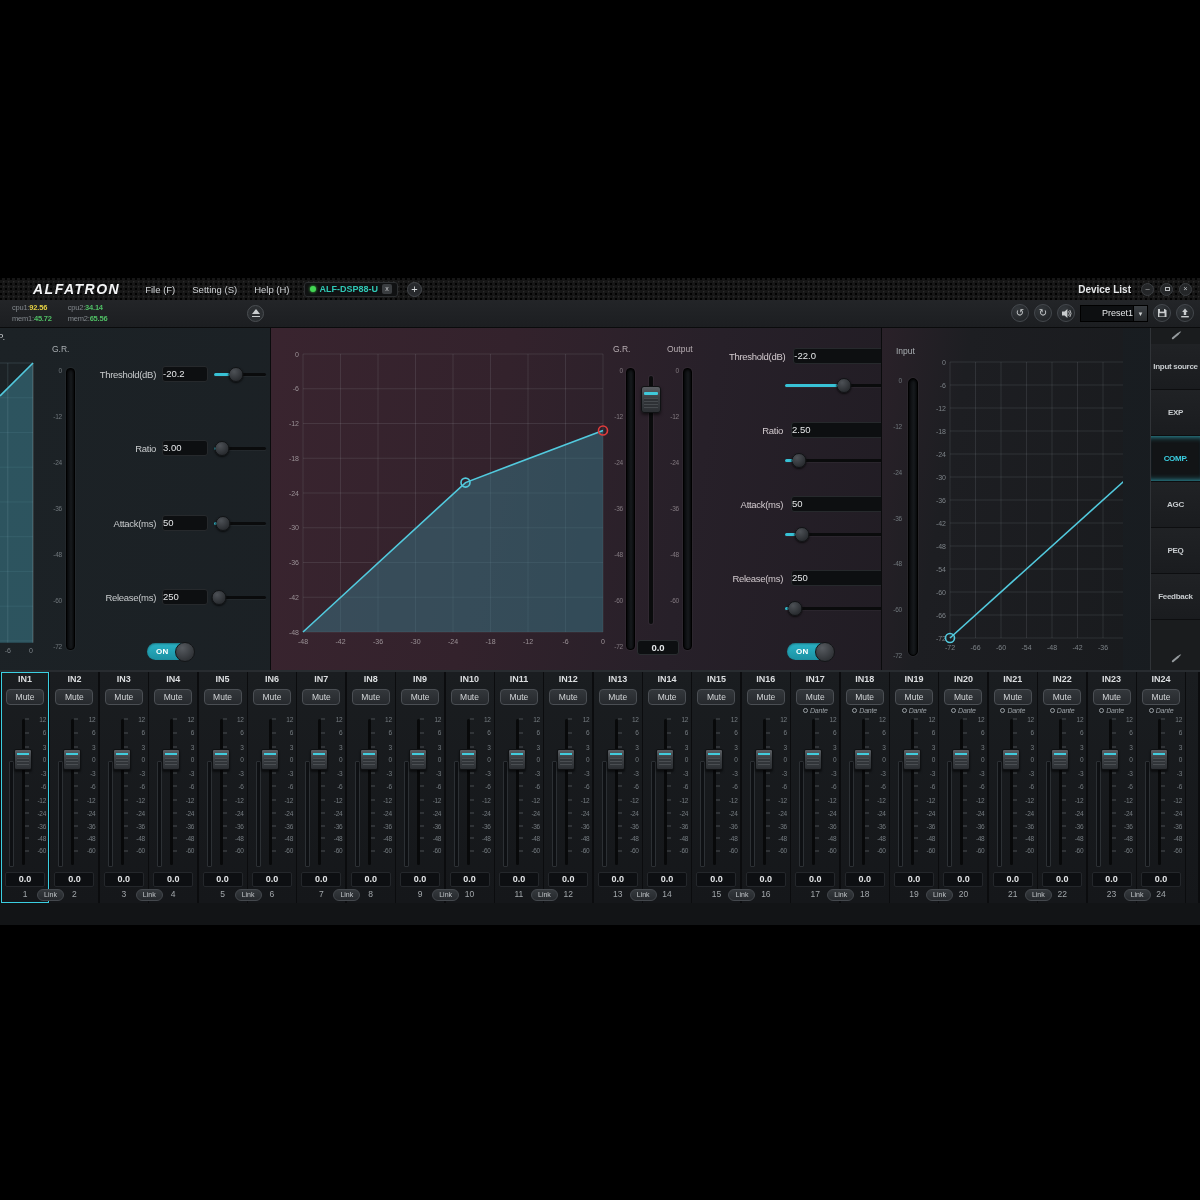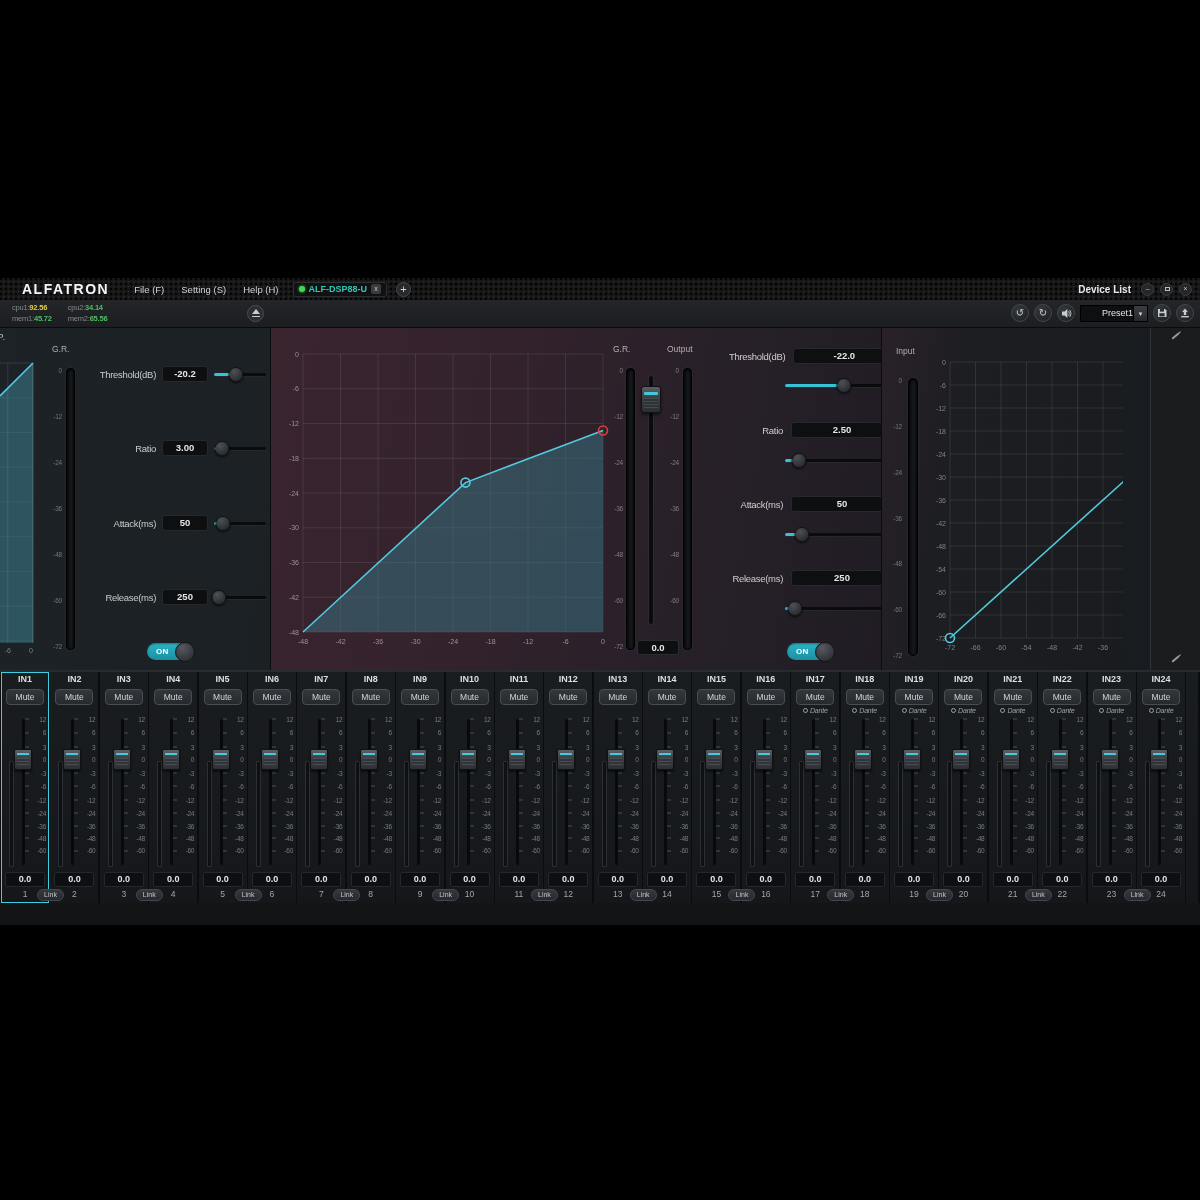--- a/index.html
+++ b/index.html
@@ -8,21 +8,21 @@
 .window{position:absolute;left:0;top:278px;width:1200px;height:647px;background:#121416}
 
 
 .texture{background-color:#161616;background-image:
  radial-gradient(circle at 1.2px 1.2px,#020202 1px,rgba(0,0,0,0) 1.2px),
  radial-gradient(circle at 3.7px 3.7px,#2b2b2b .7px,rgba(0,0,0,0) .9px);
  background-size:5px 5px,5px 5px}
 
 
 .titlebar{position:relative;height:22px;display:flex;align-items:center}
-.logo{margin-left:22px;font-size:14px;font-weight:800;letter-spacing:1.5px;color:#f4f5f6}
+.logo{margin-left:33px;font-size:14px;font-weight:800;font-style:italic;letter-spacing:1.5px;color:#f4f5f6}
 .menus{display:flex;gap:17px;margin-left:25px;font-size:9.5px;color:#cfd2d5}
 .menus span{cursor:default}
 .devtab{display:flex;align-items:center;gap:4px;margin-left:14px;background:#101112;border:1px solid #2c2e30;border-radius:3px;padding:0 5px;height:15px}
 .devdot{width:6px;height:6px;border-radius:50%;background:#43d653;box-shadow:0 0 3px #43d653}
 .devlabel{font-size:9px;font-weight:bold;color:#2fc7b4;white-space:nowrap}
 .devclose{width:10px;height:10px;background:#3a3d40;color:#c3c6c9;font-size:7px;line-height:9px;text-align:center;border-radius:2px}
 .addtab{width:15px;height:15px;border-radius:50%;background:#27292c;border:1px solid #45484c;color:#d5d8da;font-size:11px;line-height:12px;text-align:center;margin-left:9px}
 .tb-right{margin-left:auto;display:flex;align-items:center;gap:10px;margin-right:8px}
 .devicelist{font-size:10px;font-weight:bold;color:#e6e8ea}
 .winctl{display:flex;gap:6px}
@@ -54,21 +54,21 @@
 .panel-label{position:absolute;font-size:8.5px;color:#a9aeb2;white-space:nowrap}
 .vscale{position:absolute}
 .vscale span{position:absolute;right:0;transform:translateY(-50%);font-size:6.5px;color:#70777c;white-space:nowrap;letter-spacing:-.2px}
 .vbar{position:absolute;background:linear-gradient(90deg,#0b0d0f,#16191c 60%,#0e1013);border:1px solid #000;border-radius:4px;box-shadow:inset 0 1px 3px #000,0 0 0 1px rgba(255,255,255,.03)}
 .exp-title{position:absolute;top:3px;left:-46px;width:60px;text-align:center;font-size:9.5px;color:#b9bcbf;white-space:nowrap}
 .exp-gr{position:absolute;left:40px;top:0;width:42px;height:342px}
 .exp-controls{position:absolute;left:84px;top:0;width:182px;height:342px}
 .xrow{position:absolute;left:0;width:100%;display:flex;align-items:center;gap:6px;height:16px}
 .plabel{text-align:right;font-size:9.5px;color:#c9ccce;letter-spacing:-.3px;white-space:nowrap}
 .xrow .plabel{flex:0 0 72px}
-.pbox{background:#0d0f11;border:1px solid #26292c;border-radius:3px;color:#e4e6e8;font-size:9.5px;font-weight:bold;text-align:center;line-height:14px;height:16px}
+.pbox{background:#0d0f11;border:1px solid #26292c;border-radius:3px;color:#e4e6e8;font-size:9.5px;font-weight:normal;text-align:left;line-height:14px;height:16px}
 .xrow .pbox{flex:0 0 46px}
 .pslider{position:relative;height:15px;flex:1}
 .ps-track{position:absolute;left:0;right:0;top:6px;height:3px;background:#0a0b0c;border-radius:2px;box-shadow:0 1px 0 rgba(255,255,255,.04)}
 .ps-fill{position:absolute;left:0;top:6px;height:3px;background:#38c2d6;border-radius:2px}
 .ps-knob{position:absolute;top:0;width:15px;height:15px;border-radius:50%;background:radial-gradient(circle at 35% 28%,#4d5156,#2a2d31 72%);border:1px solid #121416;box-shadow:0 1px 2px rgba(0,0,0,.7);transform:translateX(-50%)}
 .toggle{position:absolute;width:46px;height:17px;border-radius:9px;background:linear-gradient(#2ab3c6,#1b90a2);box-shadow:inset 0 1px 2px rgba(0,0,0,.35)}
 .tlabel{position:absolute;left:9px;top:4px;font-size:8px;font-weight:bold;color:#fff;letter-spacing:.3px}
 .tknob{position:absolute;right:-2px;top:-1.5px;width:20px;height:20px;border-radius:50%;background:radial-gradient(circle at 35% 28%,#575b60,#2f3236 75%);border:1px solid #131517}
 
 .comp{position:absolute;left:270px;top:0;width:638px;height:342px;background:linear-gradient(100deg,#44273396 0%,#33222c 35%,#272029 65%,#201c23 100%),#2a2029;border-left:1px solid #0a0b0c;border-right:1px solid #0a0b0c}
@@ -452,20 +452,28 @@
             <text x="198.5" y="298" text-anchor="middle" font-size="7" fill="#7c8287">-30</text>
             <polyline points="20,286 326,10" fill="none" stroke="#52cade" stroke-width="1.6"></polyline>
             <circle cx="20" cy="286" r="4.5" fill="none" stroke="#52cade" stroke-width="1.6"></circle>
           </svg>
     </div>
 
     <div class="sidebar">
       <div class="sb-icon">
             <span class="pencil"></span>
           </div>
+      <div>
+            <div class="sb-item">Input source</div>
+            <div class="sb-item">EXP</div>
+            <div class="sb-item active">COMP.</div>
+            <div class="sb-item">AGC</div>
+            <div class="sb-item">PEQ</div>
+            <div class="sb-item">Feedback</div>
+          </div>
       <div class="sb-icon sb-bottom">
             <span class="pencil"></span>
           </div>
     </div>
   </div>
 
   <div class="strips">
         <div class="strip selected">
           <div class="s-name">IN1</div>
           <div class="s-mute">Mute</div>

